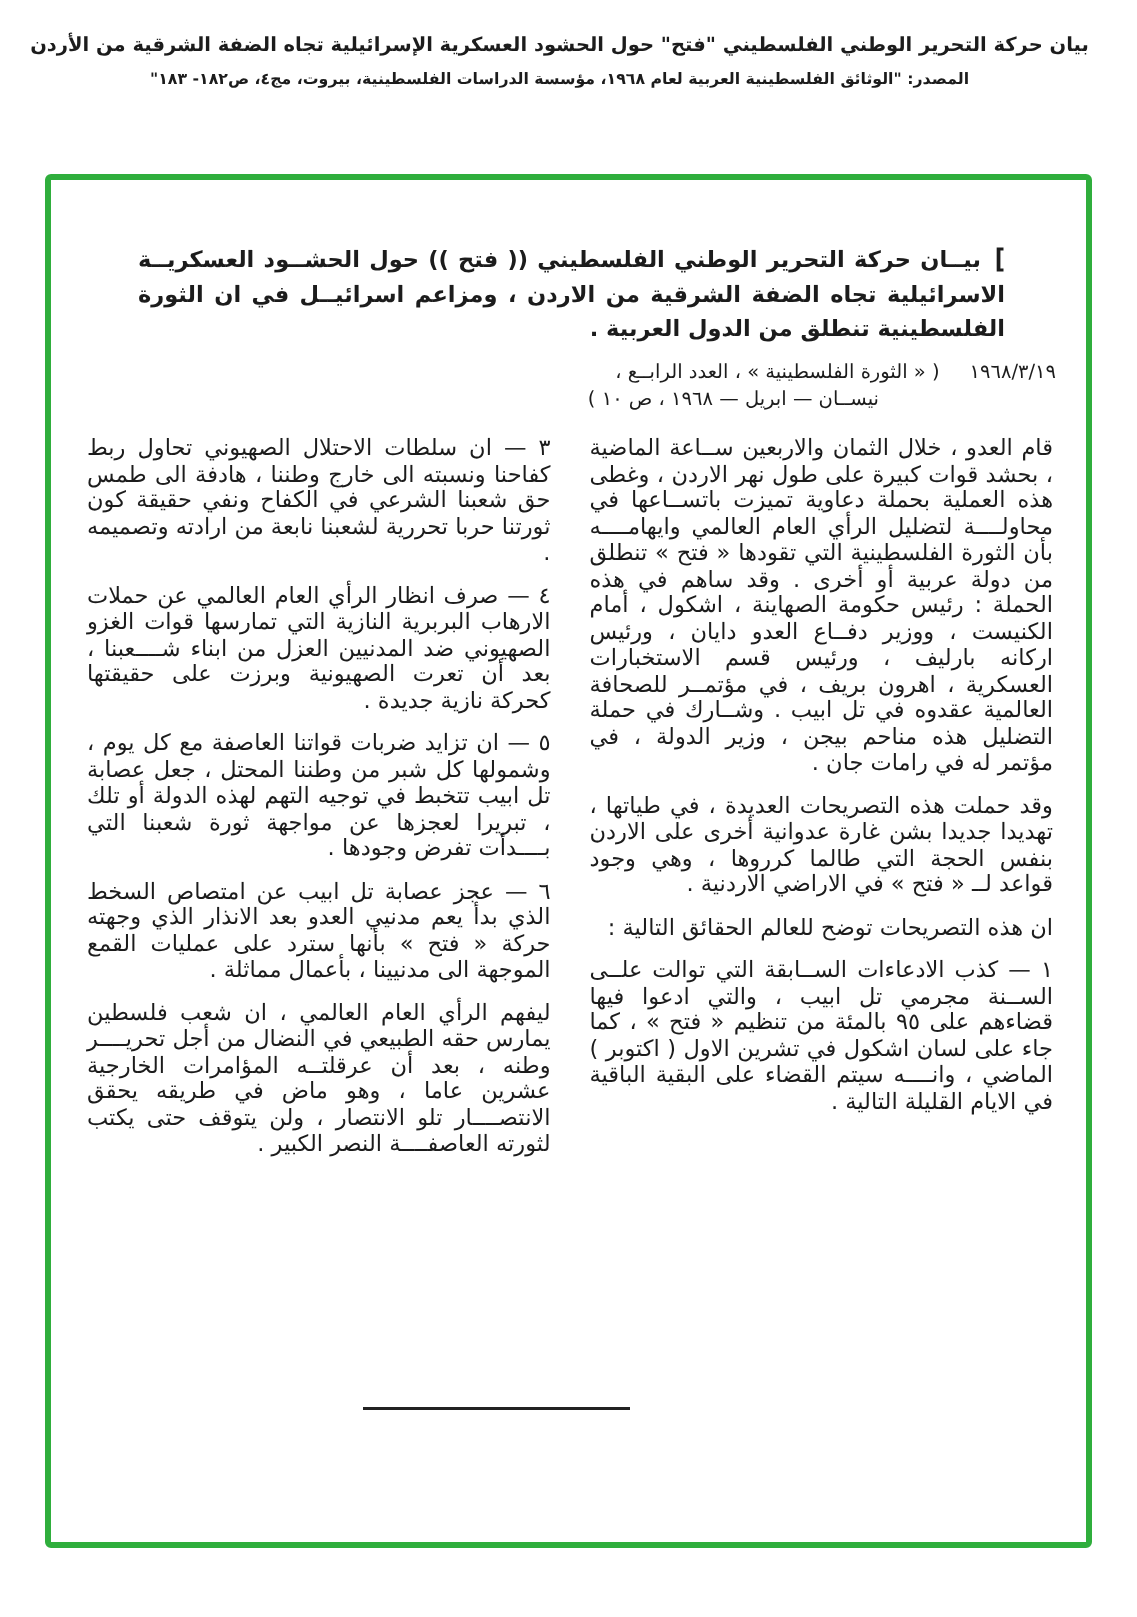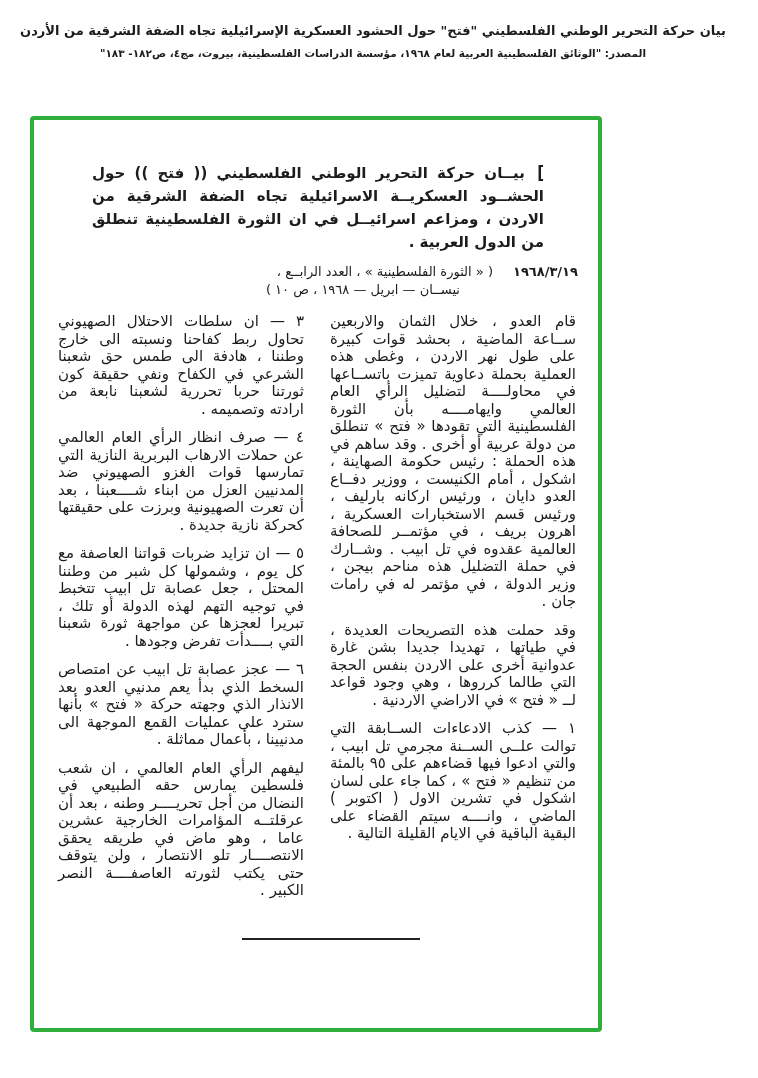--- a/index.html
+++ b/index.html
@@ -11,21 +11,21 @@
     font-family: "DejaVu Sans", sans-serif;
   }
   .page { position: relative; width: 758px; height: 1078px; background: #fff; direction: rtl; overflow: hidden; }
 
   .top-header { position: absolute; top: 22px; left: 18px; right: 30px; text-align: center; }
   .h1 { font-size: 13px; font-weight: bold; line-height: 18px; }
   .h2 { font-size: 10.5px; font-weight: bold; margin-top: 7px; }
 
   .frame {
     position: absolute; top: 116px; left: 30px;
-    width: 572px; height: 916px;
+    width: 698px; height: 916px;
     border: 4px solid #2fae3c; border-radius: 4px;
     background: #fff;
   }
 
   .title-block {
     position: relative;
     margin: 42px 54px 0 58px;
     font-size: 15px; font-weight: bold;
     line-height: 23px;
     text-align: justify;
@@ -34,21 +34,21 @@
     direction: ltr; unicode-bidi: bidi-override;
     display: inline-block; transform: scaleY(1.2);
     margin-left: 3px; font-weight: bold;
   }
 
   .date-row {
     display: flex; align-items: baseline; gap: 20px;
     margin: 10px 20px 0 40px;
     font-size: 13px;
   }
-  .date { white-space: nowrap; letter-spacing: 1px; font-weight: bold; }
+  .date { white-space: nowrap; letter-spacing: 1px; }
   .cite { font-size: 13px; margin-left: 33px; }
   .cite2 { margin: 3px 138px 0 12px; }
 
   .columns {
     display: flex; gap: 26px; align-items: flex-start;
     margin: 16px 22px 0 24px;
   }
   .col { flex: 1 1 0; min-width: 0; }
   .para {
     font-size: 15px; line-height: 17.5px;
@@ -80,20 +80,21 @@
     <div class="date-row">
       <span class="date">١٩٦٨/٣/١٩</span>
       <span class="cite">( « الثورة الفلسطينية » ، العدد الرابــع ،</span>
     </div>
     <div class="cite cite2">نيســان — ابريل — ١٩٦٨ ، ص ١٠ )</div>
 
     <div class="columns">
       <div class="col">
           <div class="para">قام العدو ، خلال الثمان والاربعين ســاعة الماضية ، بحشد قوات كبيرة على طول نهر الاردن ، وغطى هذه العملية بحملة دعاوية تميزت باتســاعها في محاولــــة لتضليل الرأي العام العالمي وايهامــــه بأن الثورة الفلسطينية التي تقودها « فتح » تنطلق من دولة عربية أو أخرى . وقد ساهم في هذه الحملة : رئيس حكومة الصهاينة ، اشكول ، أمام الكنيست ، ووزير دفــاع العدو دايان ، ورئيس اركانه بارليف ، ورئيس قسم الاستخبارات العسكرية ، اهرون بريف ، في مؤتمــر للصحافة العالمية عقدوه في تل ابيب . وشــارك في حملة التضليل هذه مناحم بيجن ، وزير الدولة ، في مؤتمر له في رامات جان .</div>
           <div class="para">وقد حملت هذه التصريحات العديدة ، في طياتها ، تهديدا جديدا بشن غارة عدوانية أخرى على الاردن بنفس الحجة التي طالما كرروها ، وهي وجود قواعد لــ « فتح » في الاراضي الاردنية .</div>
+          <div class="para">ان هذه التصريحات توضح للعالم الحقائق التالية :</div>
           <div class="para">١ — كذب الادعاءات الســابقة التي توالت علــى الســنة مجرمي تل ابيب ، والتي ادعوا فيها قضاءهم على ٩٥ بالمئة من تنظيم « فتح » ، كما جاء على لسان اشكول في تشرين الاول ( اكتوبر ) الماضي ، وانــــه سيتم القضاء على البقية الباقية في الايام القليلة التالية .</div>
         </div>
       <div class="col">
           <div class="para">٣ — ان سلطات الاحتلال الصهيوني تحاول ربط كفاحنا ونسبته الى خارج وطننا ، هادفة الى طمس حق شعبنا الشرعي في الكفاح ونفي حقيقة كون ثورتنا حربا تحررية لشعبنا نابعة من ارادته وتصميمه .</div>
           <div class="para">٤ — صرف انظار الرأي العام العالمي عن حملات الارهاب البربرية النازية التي تمارسها قوات الغزو الصهيوني ضد المدنيين العزل من ابناء شــــعبنا ، بعد أن تعرت الصهيونية وبرزت على حقيقتها كحركة نازية جديدة .</div>
           <div class="para">٥ — ان تزايد ضربات قواتنا العاصفة مع كل يوم ، وشمولها كل شبر من وطننا المحتل ، جعل عصابة تل ابيب تتخبط في توجيه التهم لهذه الدولة أو تلك ، تبريرا لعجزها عن مواجهة ثورة شعبنا التي بــــدأت تفرض وجودها .</div>
           <div class="para">٦ — عجز عصابة تل ابيب عن امتصاص السخط الذي بدأ يعم مدنيي العدو بعد الانذار الذي وجهته حركة « فتح » بأنها سترد على عمليات القمع الموجهة الى مدنيينا ، بأعمال مماثلة .</div>
           <div class="para">ليفهم الرأي العام العالمي ، ان شعب فلسطين يمارس حقه الطبيعي في النضال من أجل تحريــــر وطنه ، بعد أن عرقلتــه المؤامرات الخارجية عشرين عاما ، وهو ماض في طريقه يحقق الانتصــــار تلو الانتصار ، ولن يتوقف حتى يكتب لثورته العاصفــــة النصر الكبير .</div>
         </div>
     </div>

